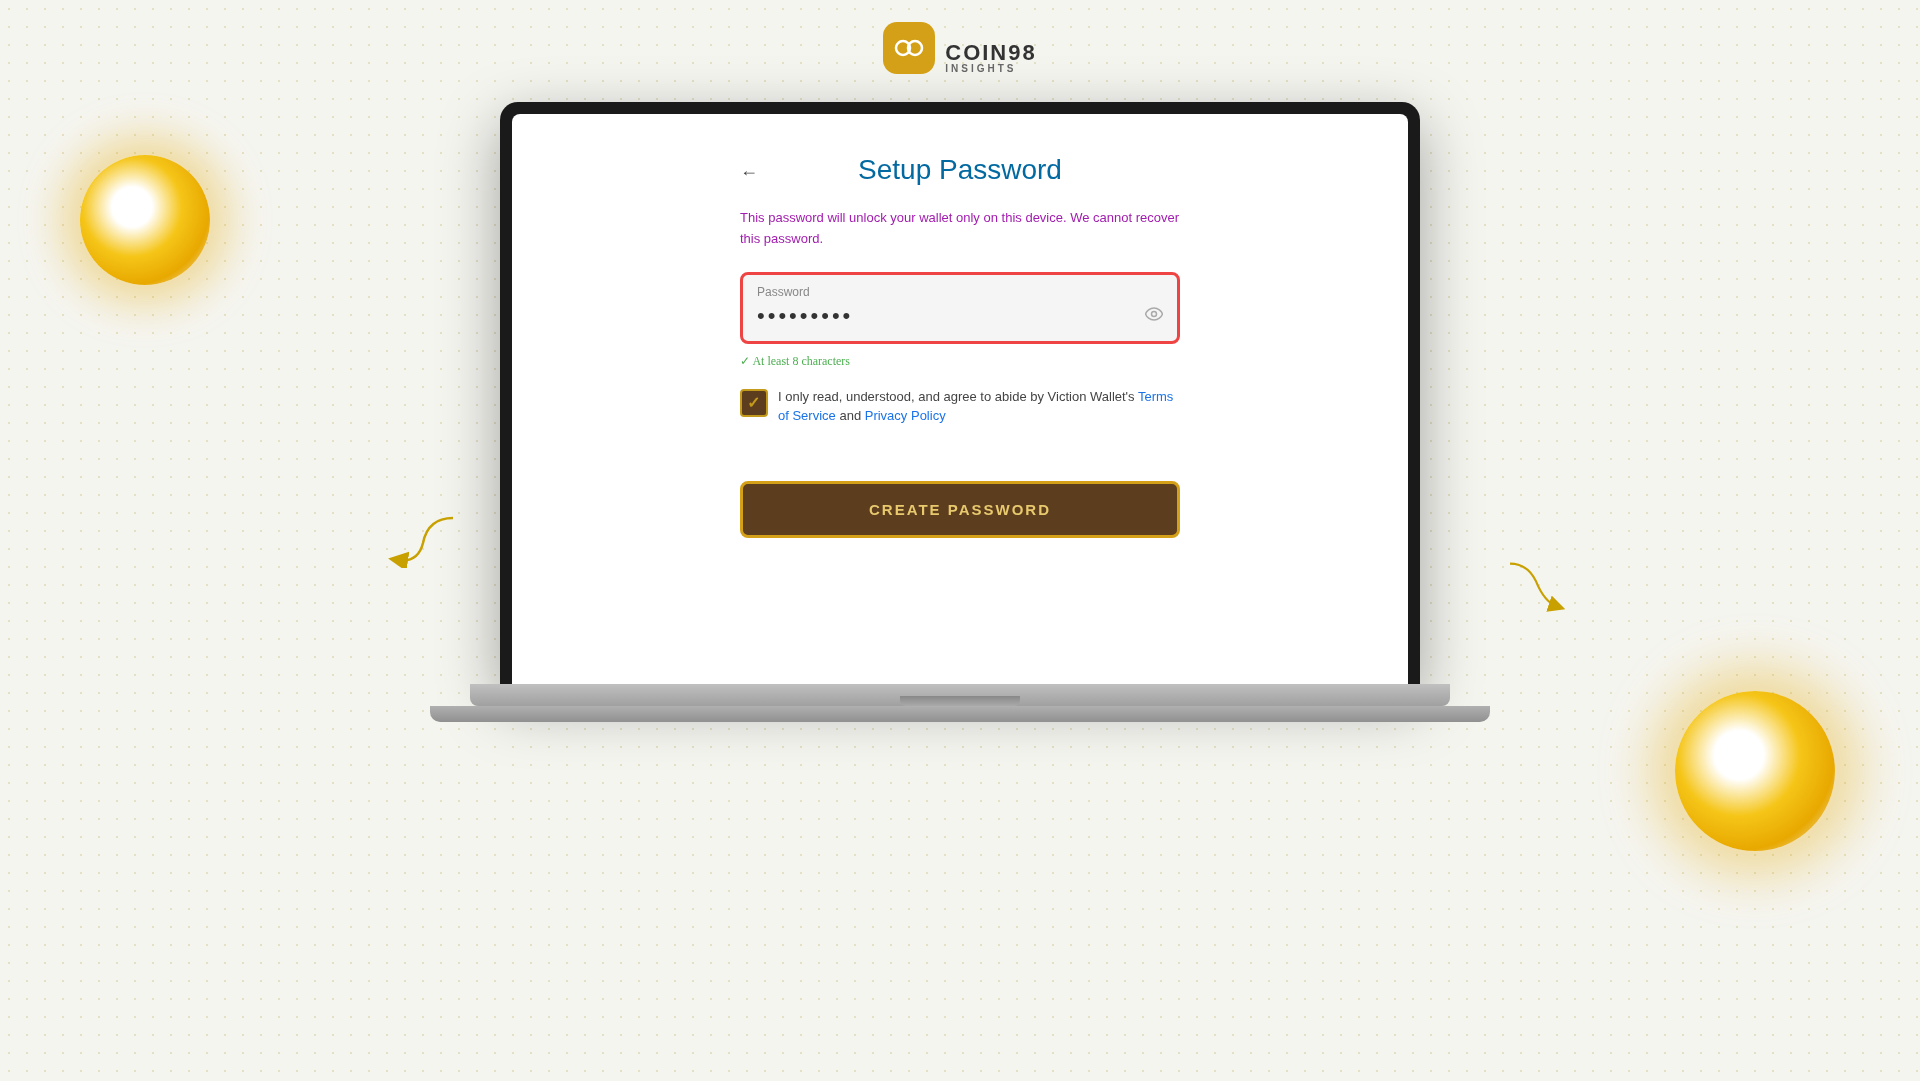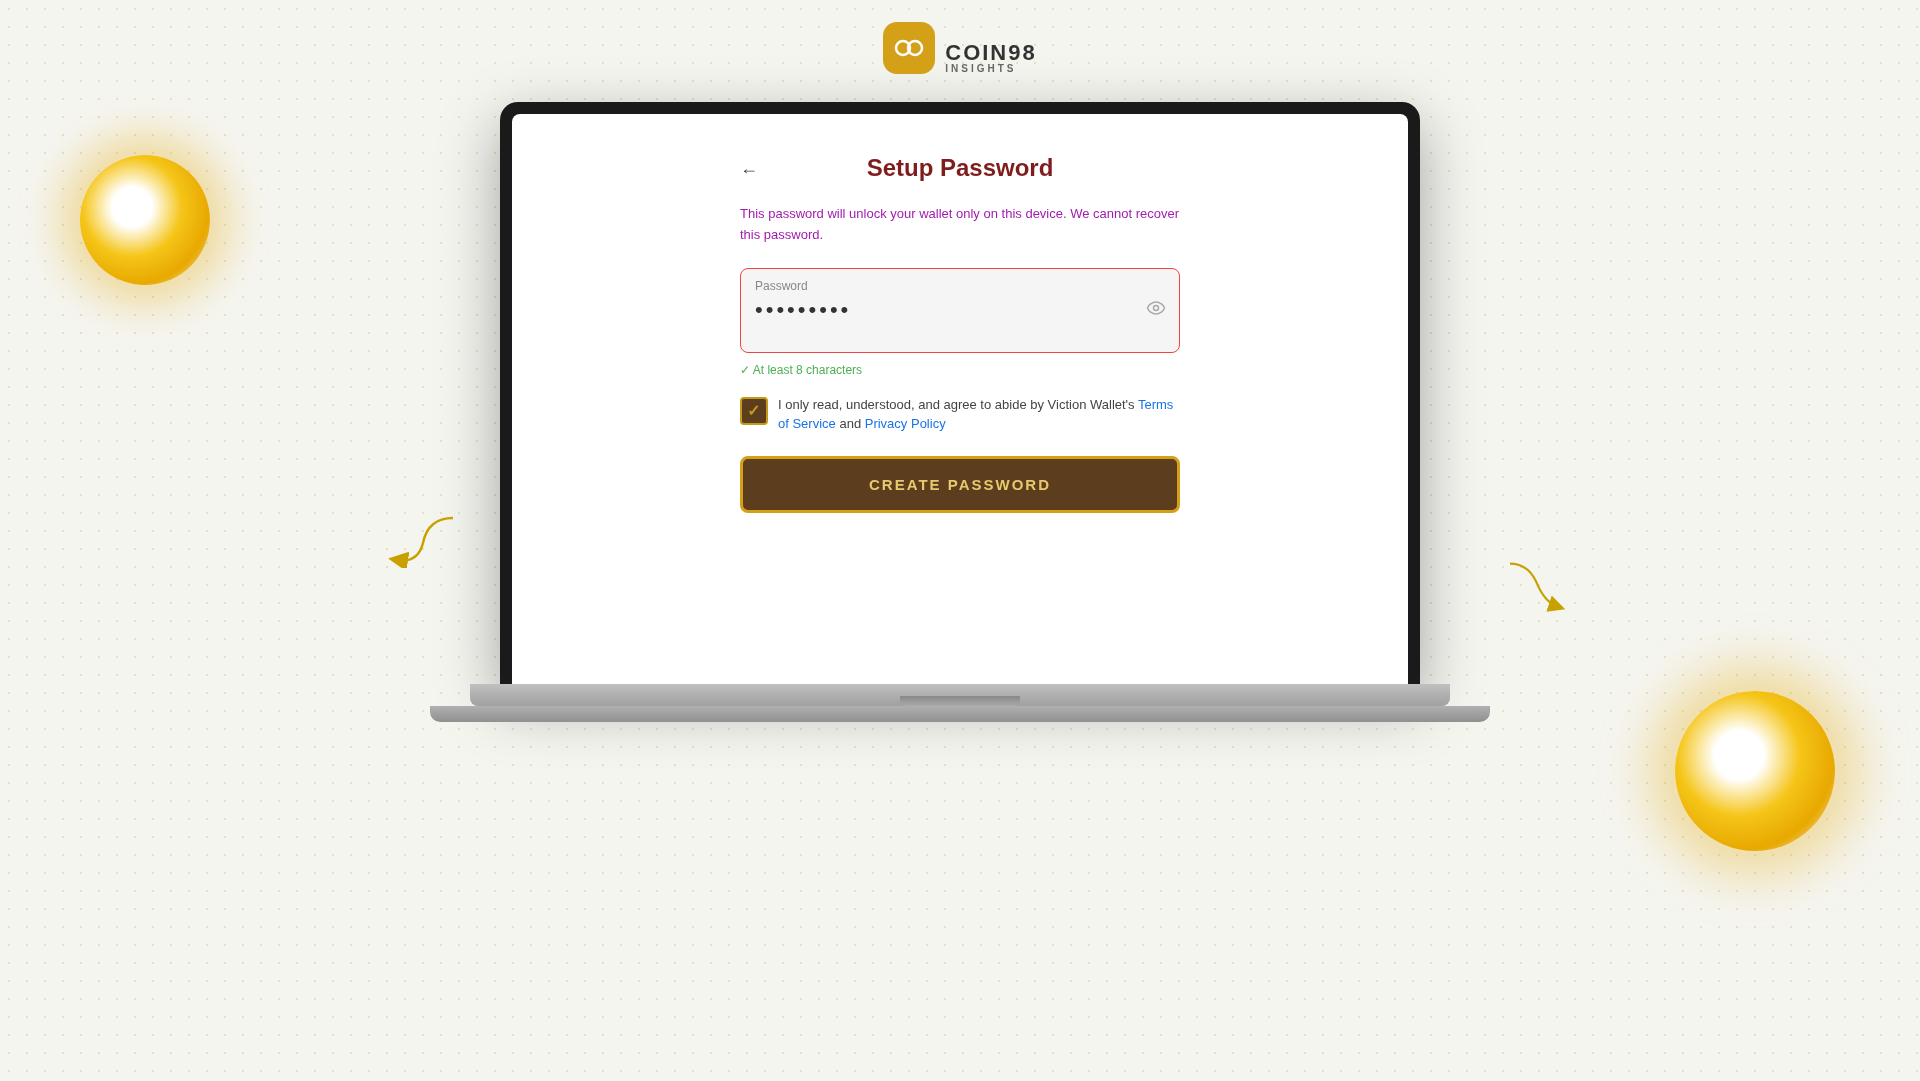--- a/index.html
+++ b/index.html
@@ -165,37 +165,37 @@
       font-size: 18px;
       color: #444;
       cursor: pointer;
       position: absolute;
       left: 0;
     }
 
     .page-title {
       flex: 1;
       text-align: center;
-      font-size: 24px;
-      font-weight: 700;
-      color: #7f1d1d;
+      font-size: 28px;
+      font-weight: 400;
+      color: #0369a1;
     }
 
     .description {
       font-size: 13px;
       color: #a21caf;
       line-height: 1.6;
       margin-bottom: 22px;
     }
 
     .input-group {
       background: #f5f5f5;
-      border: 1px solid #ef4444;
+      border: 3px solid #ef4444;
       border-radius: 8px;
-      padding: 10px 14px 29px;
+      padding: 10px 14px 12px;
       margin-bottom: 10px;
       position: relative;
     }
 
     .input-label {
       font-size: 12px;
       color: #888;
       margin-bottom: 4px;
       display: block;
     }
@@ -218,20 +218,21 @@
       cursor: pointer;
     }
 
     .validation-text {
       font-size: 12px;
       color: #4caf50;
       margin-bottom: 18px;
       display: flex;
       align-items: center;
       gap: 4px;
+      font-family: Liberation Serif, serif;
     }
 
     .checkbox-row {
       display: flex;
       align-items: flex-start;
       gap: 10px;
       margin-bottom: 22px;
     }
 
     .checkbox-box {
@@ -271,20 +272,21 @@
       padding: 17px;
       background: #5c3d1e;
       color: #e8c96e;
       border: 3px solid #d4a017;
       border-radius: 8px;
       font-size: 15px;
       font-weight: 800;
       letter-spacing: 2px;
       cursor: pointer;
       text-align: center;
+      margin-top: 33px;
     }
 
     
     .arrow-left {
       position: absolute;
       z-index: 20;
       left: 368px;
       top: 508px;
     }
     .arrow-right {

